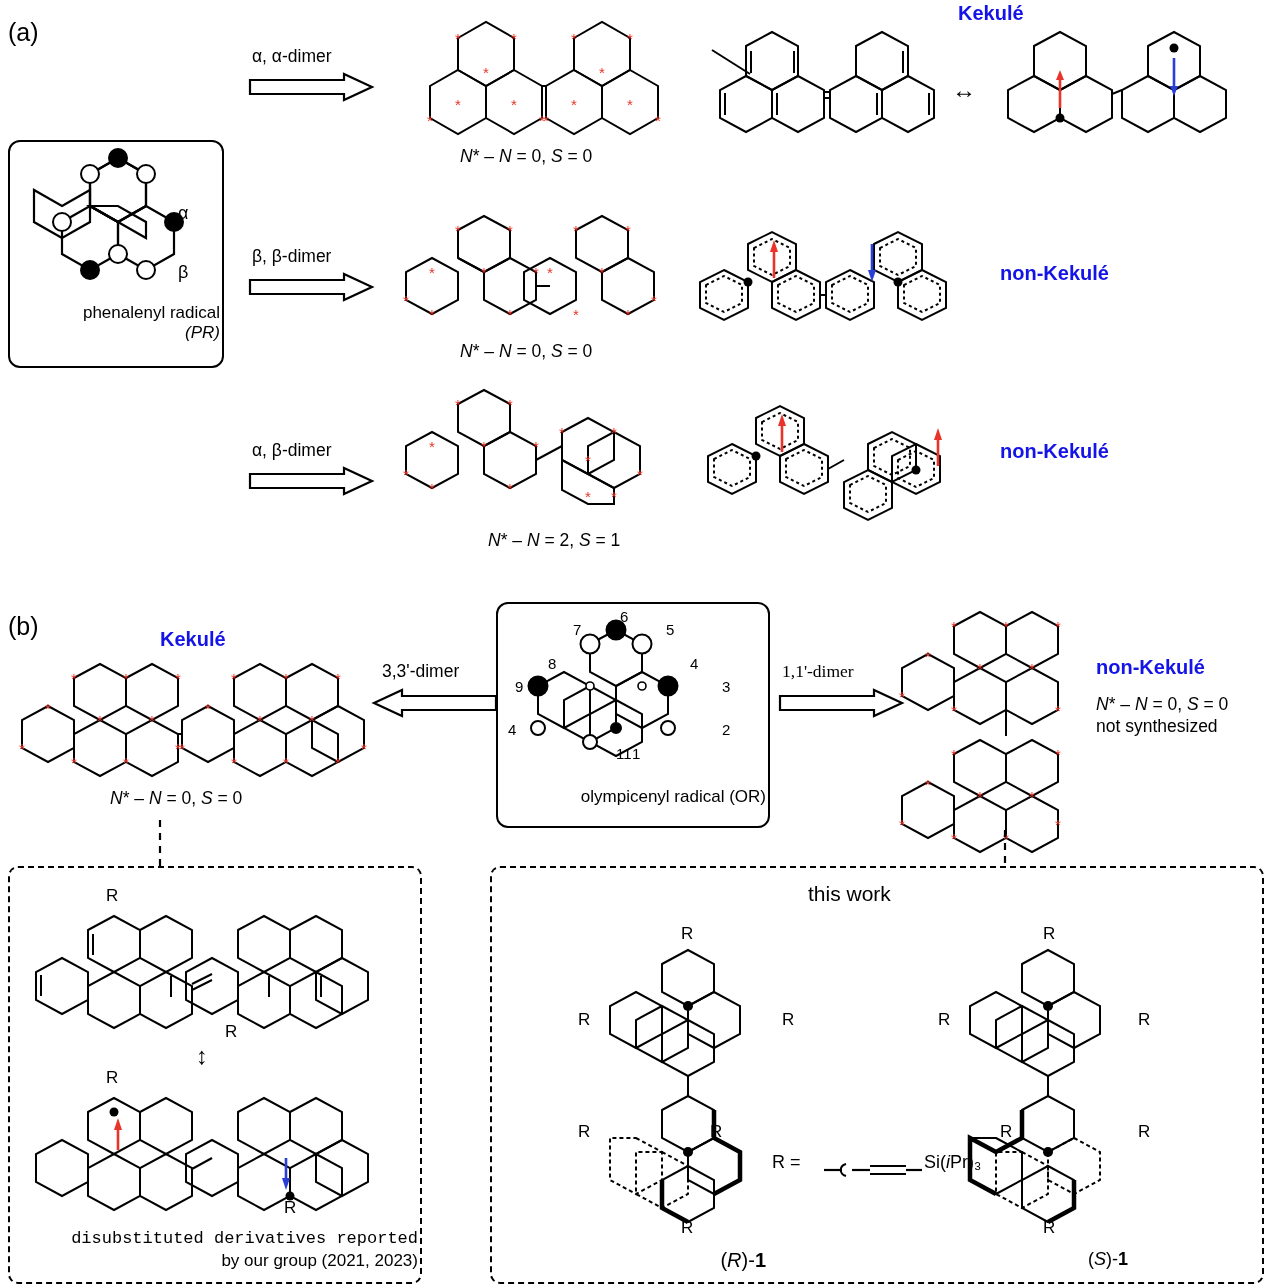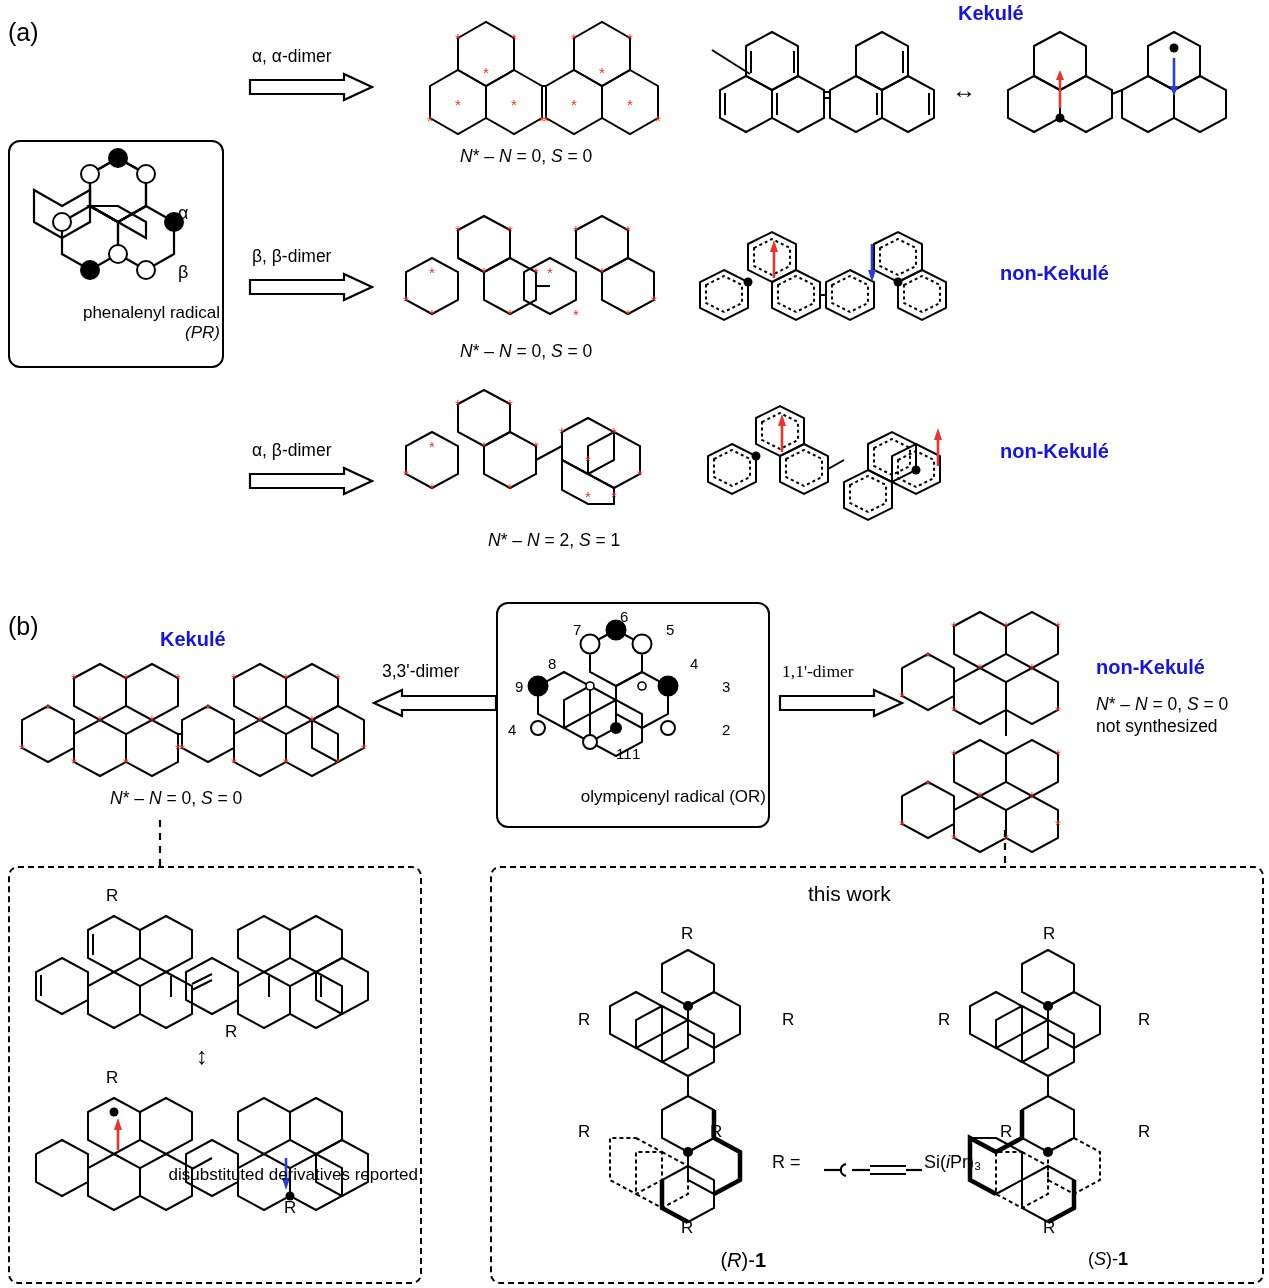--- a/index.html
+++ b/index.html
@@ -519,21 +519,22 @@
       <polygon points="92,24 88,36 96,36" fill="#e8342a" stroke="none"></polygon>
     </g>
     <g stroke="#2a3fd6" stroke-width="2.6">
       <line x1="260" y1="64" x2="260" y2="90"></line>
       <polygon points="260,96 256,84 264,84" fill="#2a3fd6" stroke="none"></polygon>
     </g>
   </svg>
 
   <div class="abs rlabel" style="left:284px; top:1198px;">R</div>
 
-  <div class="abs caption" style="left:8px; top:1164px; width:410px;">disubstituted derivatives reported</div>
+  <div class="abs caption" style="left:8px; top:1228px; width:410px;font-family:Liberation Mono, monospace;">disubstituted derivatives reported</div>
+  <div class="abs caption" style="left:8px; top:1250px; width:410px;">by our group (2021, 2023)</div>
 
   <div class="abs box-dashed" style="left:490px; top:866px; width:770px; height:414px;"></div>
 
   <div class="abs thiswork" style="left:808px; top:882px;">this work</div>
 
   <div class="abs rlabel" style="left:681px; top:924px;">R</div>
   <div class="abs rlabel" style="left:578px; top:1010px;">R</div>
   <div class="abs rlabel" style="left:782px; top:1010px;">R</div>
   <div class="abs rlabel" style="left:578px; top:1122px;">R</div>
   <div class="abs rlabel" style="left:710px; top:1122px;">R</div>

